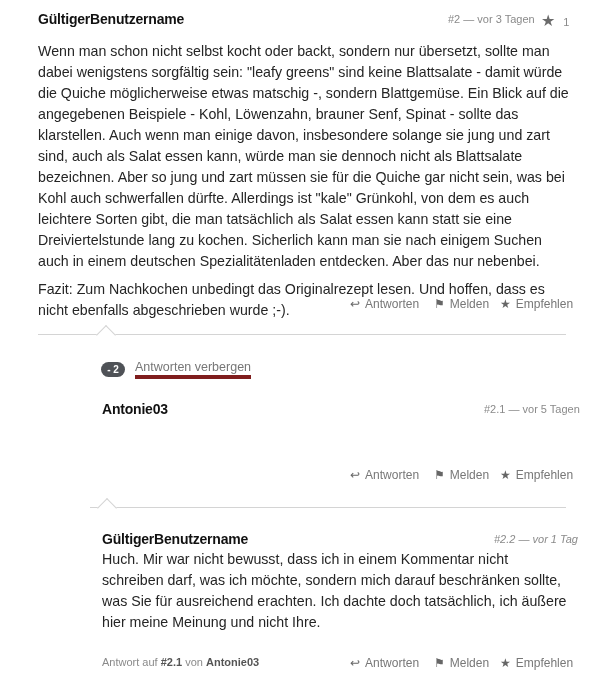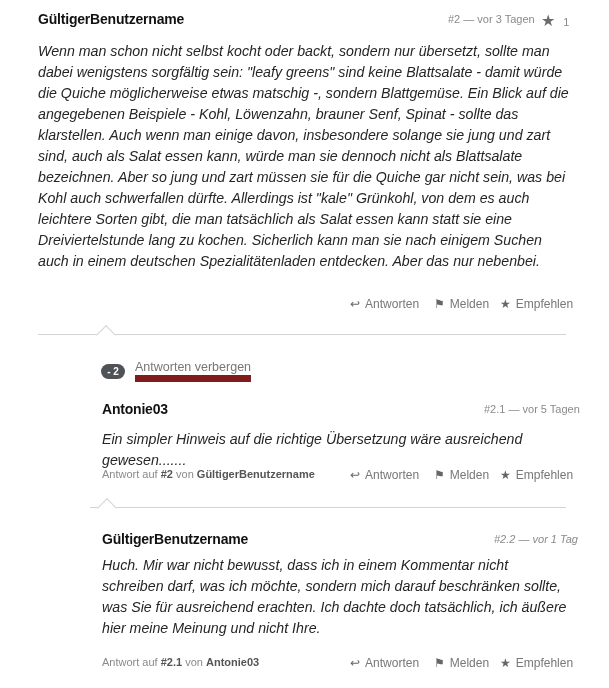--- a/index.html
+++ b/index.html
@@ -8,49 +8,50 @@
 
   .comment { position: absolute; }
   .c-head { position: absolute; left: 0; right: 0; height: 20px; }
   .c-author { position: absolute; left: 0; top: 0; font-weight: bold; font-size: 14px; color: #111; letter-spacing: -0.2px; }
   .c-meta { position: absolute; top: 2px; font-size: 11px; color: #8a8a8a; white-space: nowrap; }
   .c-rec { position: absolute; top: 0; font-size: 13px; color: #666; }
   .c-rec .star { font-size: 16px; color: #6b6b6b; margin-right: 8px; }
   .c-rec .cnt { font-size: 11px; color: #8a8a8a; }
 
   .c-body { position: absolute; left: 0; font-size: 14.2px; line-height: 21px; color: #252525; }
-  .c-body p { margin-bottom: 7px; font-style: italic; }
+  .c-body p { margin-bottom: 7px; }
 
   .c-actions { position: absolute; height: 16px; font-size: 12px; color: #777; white-space: nowrap; }
   .c-actions .act { position: absolute; top: 0; display: inline-flex; align-items: center; gap: 5px; cursor: pointer; }
   .c-actions .ico { font-size: 12px; color: #666; }
 
   .c-replyto { position: absolute; font-size: 11px; color: #8a8a8a; white-space: nowrap; }
   .c-replyto b { color: #555; }
 
   .divider { position: absolute; height: 1px; background: #d4d4d4; }
   .notch { position: absolute; width: 14px; height: 14px; background: #fff; border-left: 1px solid #d4d4d4; border-top: 1px solid #d4d4d4; transform: rotate(45deg); }
 
   .toggle { position: absolute; left: 101px; top: 360px; display: flex; align-items: center; gap: 10px; }
   .badge { background: #4f5257; color: #fff; font-size: 10px; font-weight: bold; border-radius: 9px; height: 15px; min-width: 24px; padding: 0 6px; display: inline-flex; align-items: center; justify-content: center; }
-  .toggle-link { font-size: 12.5px; color: #777; border-bottom: 7px solid #7f1d1d; padding-bottom: 1px; cursor: pointer; }
+  .toggle-link { font-size: 12.5px; color: #777; border-bottom: 4px solid #7f1d1d; padding-bottom: 1px; cursor: pointer; }
 </style>
 </head>
 <body>
 
 <div class="comment" style="left:38px; top:11px; width:530px; height:300px;">
   <div class="c-head">
     <span class="c-author">GültigerBenutzername</span>
     <span class="c-meta" style="left:410px;">#2 — vor 3 Tagen</span>
     <span class="c-rec" style="left:503px;">
       <span class="star">★</span><span class="cnt">1</span>
     </span>
   </div>
   <div class="c-body" style="top:30px; width:532px;">
     <p>Wenn man schon nicht selbst kocht oder backt, sondern nur übersetzt, sollte man dabei wenigstens sorgfältig sein: "leafy greens" sind keine Blattsalate - damit würde die Quiche möglicherweise etwas matschig -, sondern Blattgemüse. Ein Blick auf die angegebenen Beispiele - Kohl, Löwenzahn, brauner Senf, Spinat - sollte das klarstellen. Auch wenn man einige davon, insbesondere solange sie jung und zart sind, auch als Salat essen kann, würde man sie dennoch nicht als Blattsalate bezeichnen. Aber so jung und zart müssen sie für die Quiche gar nicht sein, was bei Kohl auch schwerfallen dürfte. Allerdings ist "kale" Grünkohl, von dem es auch leichtere Sorten gibt, die man tatsächlich als Salat essen kann statt sie eine Dreiviertelstunde lang zu kochen. Sicherlich kann man sie nach einigem Suchen auch in einem deutschen Spezialitätenladen entdecken. Aber das nur nebenbei.</p>
+    <p>Fazit: Zum Nachkochen unbedingt das Originalrezept lesen. Und hoffen, dass es nicht ebenfalls abgeschrieben wurde ;-).</p>
   </div>
   <div class="c-actions" style="left:312px; top:286px; width:220px;">
     <span class="act" style="left:0;">
         <span class="ico">↩</span>
         <span>Antworten</span>
       </span>
     <span class="act" style="left:84px;">
         <span class="ico">⚑</span>
         <span>Melden</span>
       </span>
@@ -67,29 +68,20 @@
 <div class="toggle">
   <span class="badge">- 2</span>
   <span class="toggle-link">Antworten verbergen</span>
 </div>
 
 <div class="comment" style="left:102px; top:401px; width:466px; height:80px;">
   <div class="c-head">
     <span class="c-author">Antonie03</span>
     <span class="c-meta" style="left:382px;">#2.1 — vor 5 Tagen</span>
   </div>
-  <div class="c-body" style="top:28px; width:466px;">
-    <p>Ein simpler Hinweis auf die richtige Übersetzung wäre ausreichend gewesen.......</p>
-  </div>
-  <div class="c-replyto" style="left:0; top:67px;">
-    <span>Antwort auf</span>
-    <b>#2</b>
-    <span>von</span>
-    <b>GültigerBenutzername</b>
-  </div>
   <div class="c-actions" style="left:248px; top:67px; width:220px;">
     <span class="act" style="left:0;">
         <span class="ico">↩</span>
         <span>Antworten</span>
       </span>
     <span class="act" style="left:84px;">
         <span class="ico">⚑</span>
         <span>Melden</span>
       </span>
     <span class="act" style="left:150px;">
@@ -100,21 +92,21 @@
 </div>
 
 <div class="divider" style="left:90px; top:507px; width:476px;"></div>
 <div class="notch" style="left:100px; top:501px;"></div>
 
 <div class="comment" style="left:102px; top:531px; width:466px; height:150px;">
   <div class="c-head">
     <span class="c-author">GültigerBenutzername</span>
     <span class="c-meta" style="left:392px;font-style:italic;">#2.2 — vor 1 Tag</span>
   </div>
-  <div class="c-body" style="top:24px; width:466px;">
+  <div class="c-body" style="top:18px; width:466px;">
     <p>Huch. Mir war nicht bewusst, dass ich in einem Kommentar nicht schreiben darf, was ich möchte, sondern mich darauf beschränken sollte, was Sie für ausreichend erachten. Ich dachte doch tatsächlich, ich äußere hier meine Meinung und nicht Ihre.</p>
   </div>
   <div class="c-replyto" style="left:0; top:125px;">
     <span>Antwort auf</span>
     <b>#2.1</b>
     <span>von</span>
     <b>Antonie03</b>
   </div>
   <div class="c-actions" style="left:248px; top:125px; width:220px;">
     <span class="act" style="left:0;">

